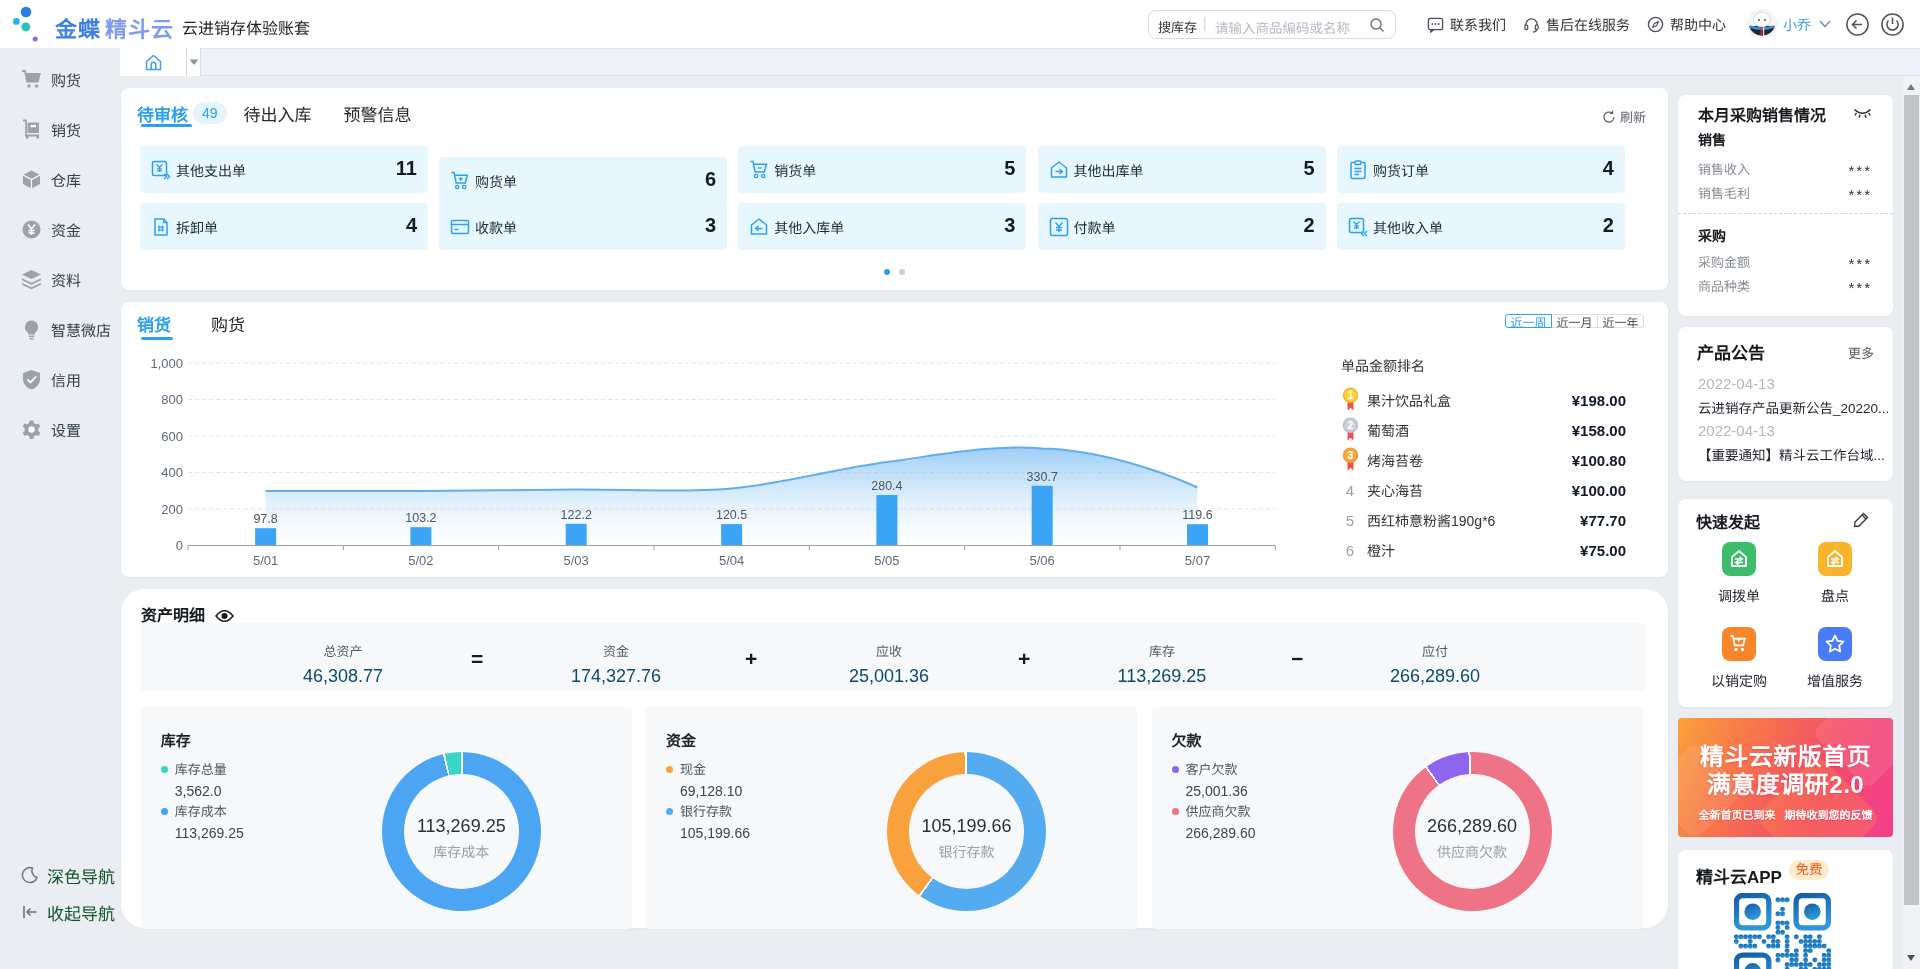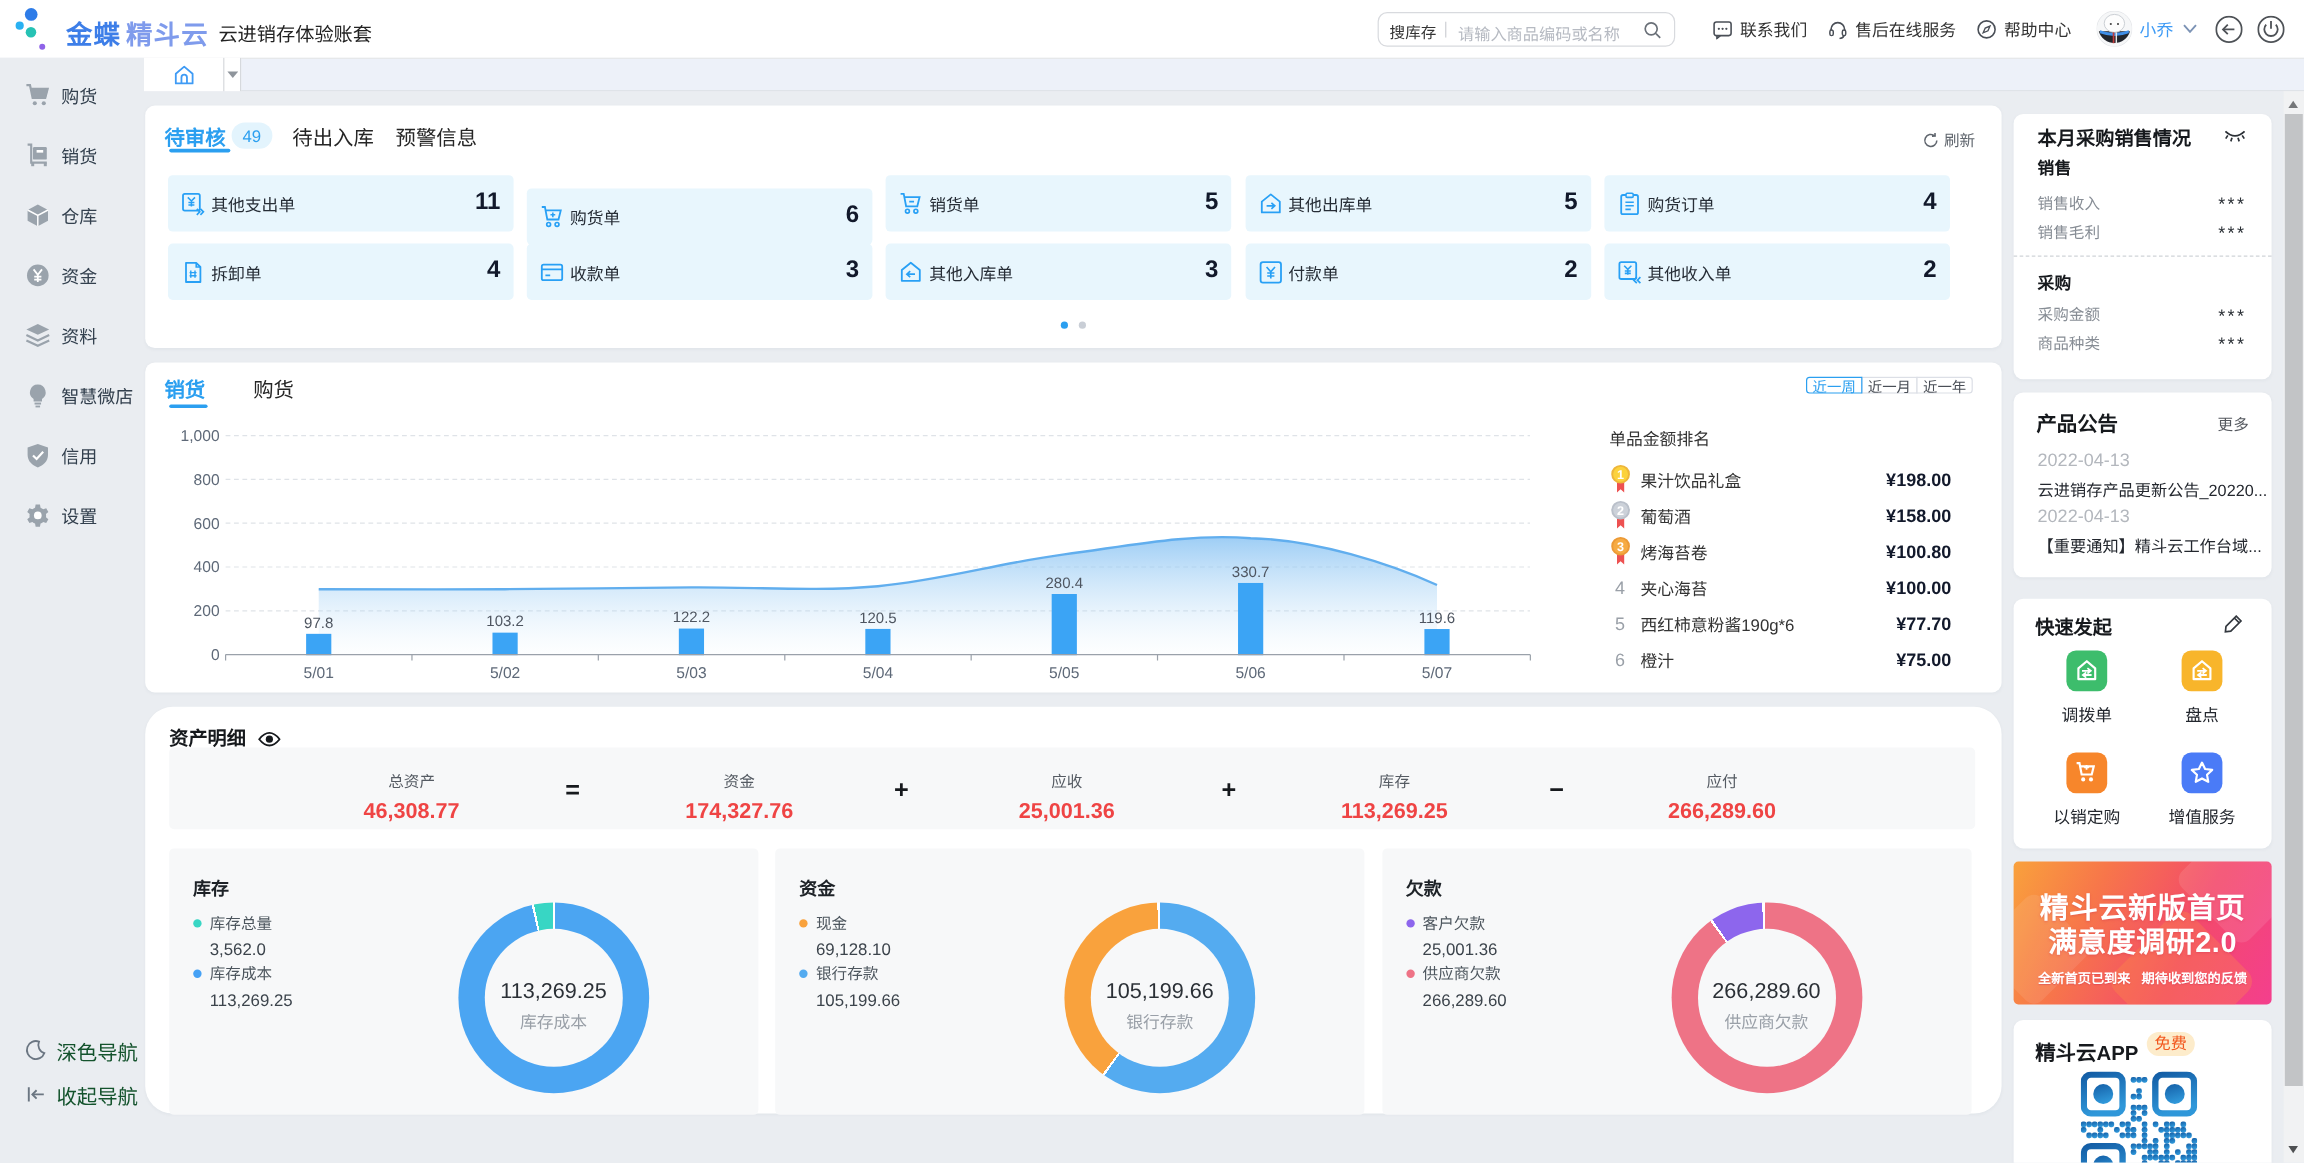--- a/index.html
+++ b/index.html
@@ -58,21 +58,21 @@
   #rank { position:absolute; left:1220px; top:53px; width:285px; }
   #rank h4 { font-size:14px; color:#333; font-weight:normal; margin-bottom:10px; }
   .rrow { height:30px; display:flex; align-items:center; font-size:14px; color:#333; }
   .rrow .rno { width:18px; text-align:center; font-size:15px; color:#9aa0a8; margin-right:8px; flex:none;}
   .rrow .rname { flex:1; white-space:nowrap; overflow:hidden; }
   .rrow .rprice { font-weight:bold; color:#12192b; font-size:15px; }
   
   #fbar { position:absolute; left:20px; top:34px; width:1505px; height:68px; background:#f7f8f9; border-radius:4px; }
   .fcol { position:absolute; top:0; width:160px; text-align:center; }
   .fcol .fl { font-size:13px; color:#555b63; margin-top:18px; }
-  .fcol .fv { font-size:18px; font-weight:bold; color:#ef4444; margin-top:6px; }
+  .fcol .fv { font-size:18px; font-weight:normal; color:#0c4a6e; margin-top:6px; }
   .fop { position:absolute; top:24px; font-size:21px; font-weight:bold; color:#16191d; }
   .dcard { position:absolute; top:118px; width:491px; height:222px; background:#f7f8f9; border-radius:4px; }
   .dcard h5 { position:absolute; left:20px; top:22px; font-size:15px; color:#1d2227; }
   .leg { position:absolute; left:20px; font-size:13px; color:#4d565e; }
   .leg i { display:inline-block; width:7px; height:7px; border-radius:50%; margin-right:7px; vertical-align:1px;}
   .leg .lv { margin-left:14px; margin-top:5px; font-size:14px; color:#3c444c; }
   .donut { position:absolute; border-radius:50%; width:159px; height:159px; top:45px; }
   .donut .hole { position:absolute; left:22px; top:22px; width:115px; height:115px; border-radius:50%; background:#f7f8f9; }
   .dctr { position:absolute; top:45px; width:159px; text-align:center; }
   .dctr .n { font-size:18px; color:#2b3036; margin-top:64px;}
@@ -254,21 +254,21 @@
       </svg>
     <span>收起导航</span>
   </div>
 </div>
 
 <div class="panel" id="panel1">
   <div class="ptabs">
     <span class="ptab on">待审核</span>
       <span class="badge49">49</span>
     <span class="ptab" style="margin-left:17px">待出入库</span>
-    <span class="ptab" style="margin-left:18px">预警信息</span>
+    <span class="ptab" style="margin-left:32px">预警信息</span>
   </div>
   <div class="uline" style="left:19.5px;top:36px;width:51px"></div>
   <div id="refresh">
     <svg width="14" height="14" viewBox="0 0 14 14">
         <path d="M12 7 a5 5 0 1 1 -1.8 -3.8 M10.5 0.8 L10.6 3.4 L8 3.5" fill="none" stroke="#60666e" stroke-width="1.3"></path>
       </svg>
     刷新
   </div>
 
   <div class="scard" style="left:19px;top:58px">

